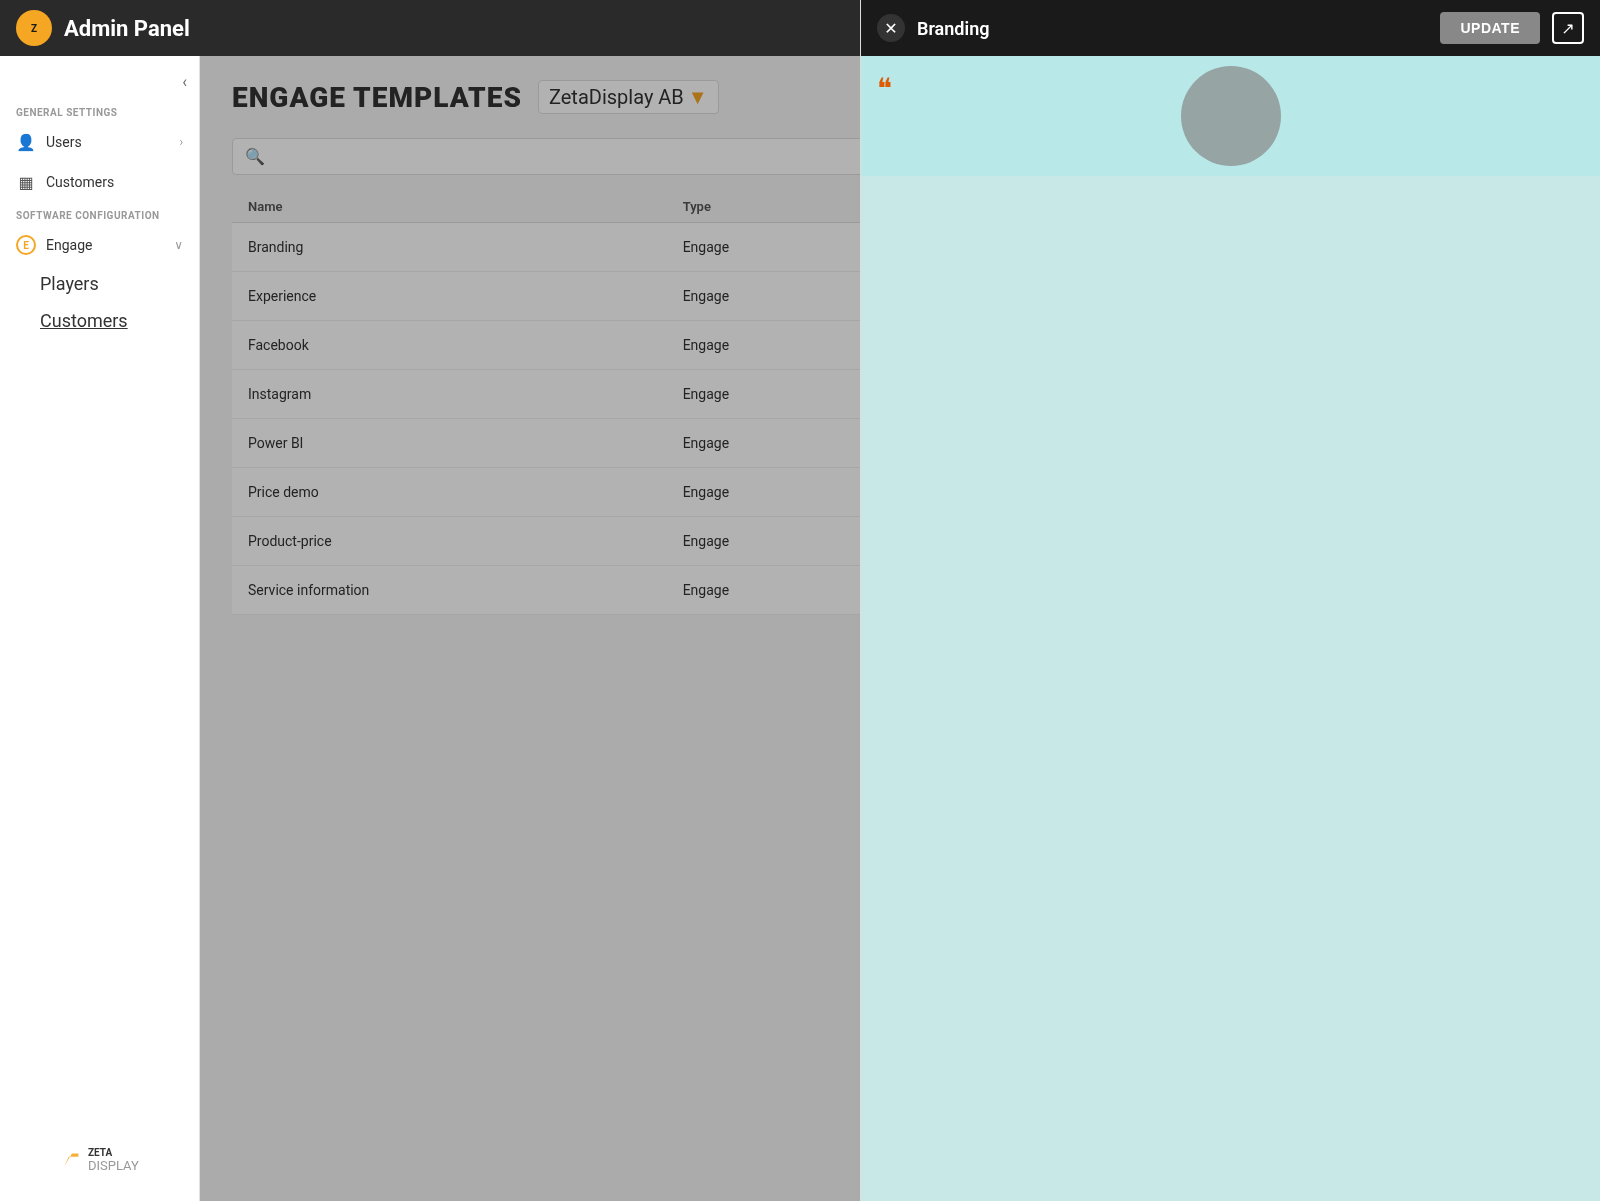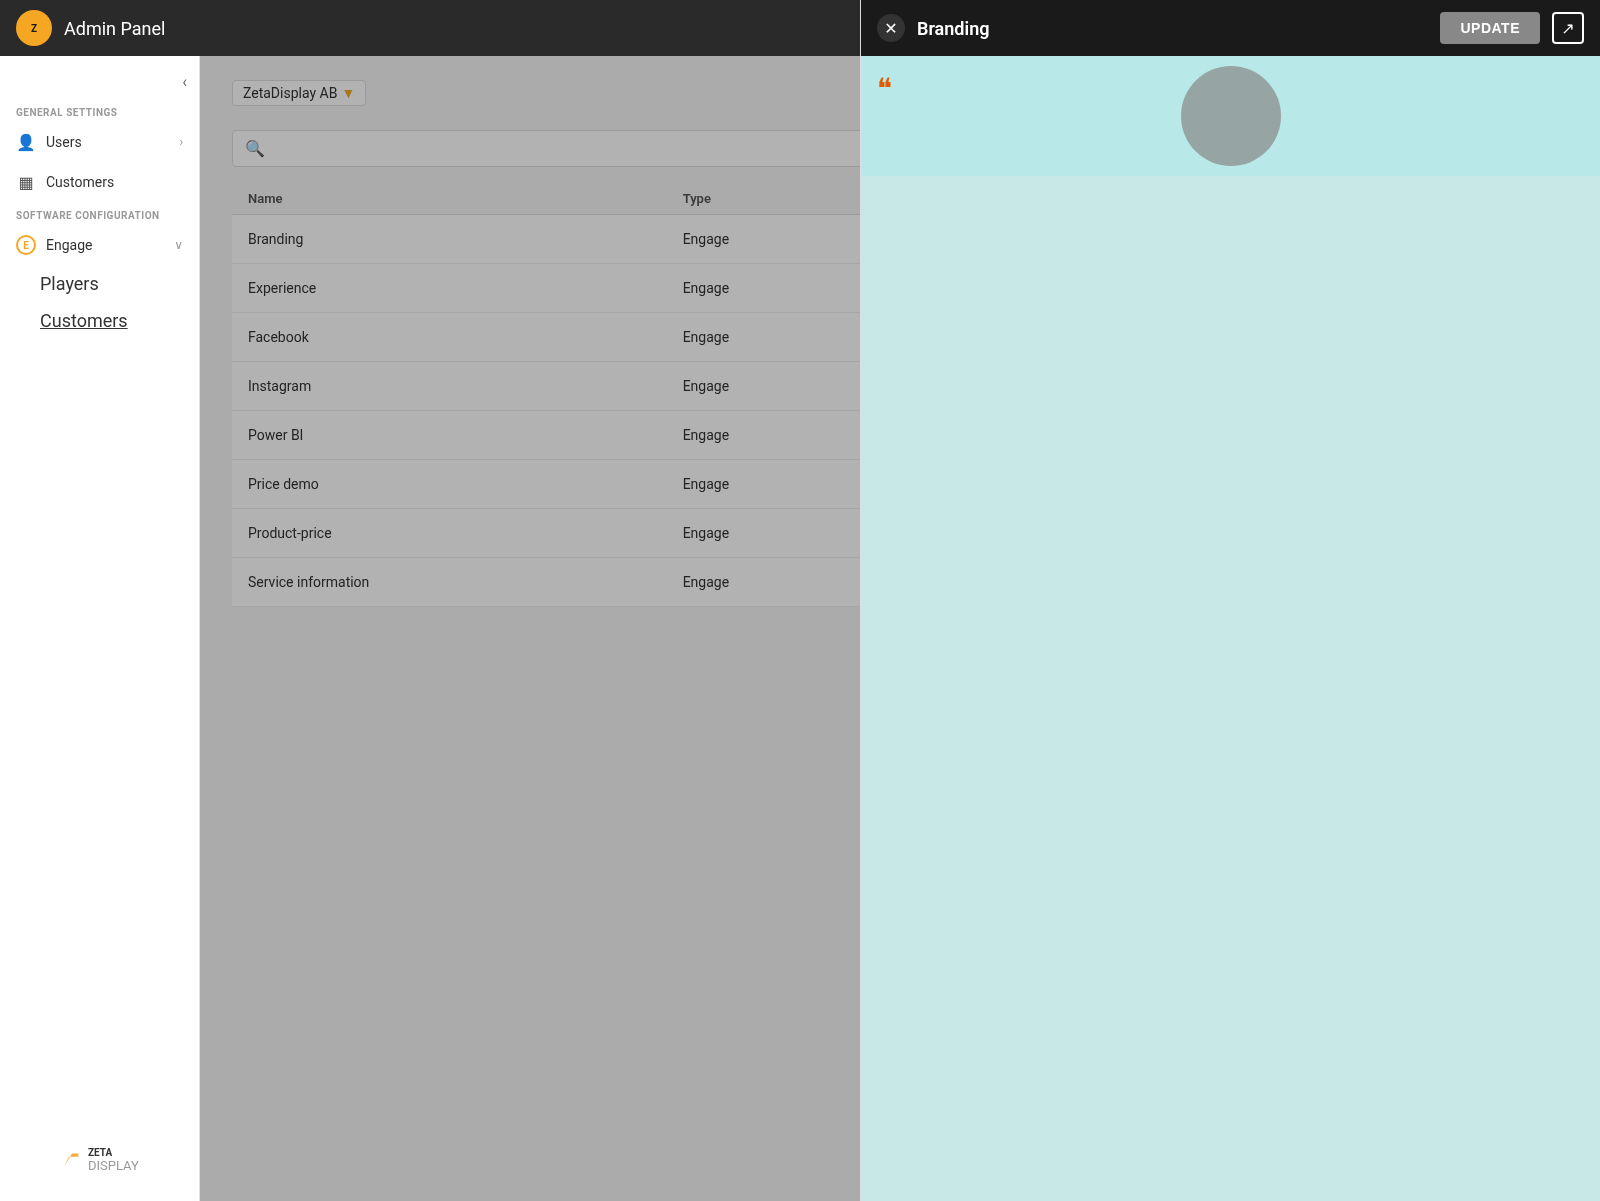--- a/index.html
+++ b/index.html
@@ -7,21 +7,21 @@
 
     
     .top-header {
       display: flex; align-items: center; height: 56px;
       background: #2a2a2a; color: #fff; padding: 0 16px; gap: 12px;
     }
     .logo-icon {
       width: 36px; height: 36px; background: #f5a623; border-radius: 50%;
       display: flex; align-items: center; justify-content: center; font-weight: bold; font-size: 14px; color: #000;
     }
-    .header-title { font-size: 18px; font-weight: 400; }
+    .header-title { font-size: 22px; font-weight: 700; }
 
     
     .layout { display: flex; height: calc(1201px - 56px); }
 
     
     .sidebar {
       width: 200px; background: #fff; border-right: 1px solid #e0e0e0;
       display: flex; flex-direction: column; padding: 12px 0;
     }
     .sidebar-collapse-btn {
@@ -43,21 +43,21 @@
     .zeta-logo { display: flex; align-items: center; gap: 8px; }
     .zeta-logo-icon { width: 32px; height: 20px; }
 
     
     .main-content { flex: 1; background: #f5f5f5; overflow: hidden; position: relative; }
     .main-inner { padding: 24px 32px; }
     .page-header { display: flex; align-items: center; gap: 16px; margin-bottom: 24px; }
     .page-title { font-size: 28px; font-weight: 900; color: #333; letter-spacing: 1px; text-transform: uppercase; }
     .workspace-select {
       display: flex; align-items: center; gap: 4px; background: #fff; border: 1px solid #ddd;
-      border-radius: 4px; padding: 4px 10px; cursor: pointer; font-size: 14px; color: #333;
+      border-radius: 4px; padding: 4px 10px; cursor: pointer; font-size: 20px; color: #333;
     }
     .workspace-select .chevron { color: #f5a623; }
 
     .search-bar {
       display: flex; align-items: center; background: #fff; border: 1px solid #ddd;
       border-radius: 4px; padding: 8px 12px; margin-bottom: 16px; gap: 8px;
     }
     .search-bar input { border: none; outline: none; font-size: 14px; flex: 1; background: transparent; }
 
     .table-header {
@@ -200,20 +200,21 @@
           <div style="font-size:10px;font-weight:700;color:#333;">ZETA</div>
           <div style="font-size:13px;color:#999;">DISPLAY</div>
         </div>
       </div>
     </div>
   </div>
 
   <div class="main-content">
     <div class="main-inner">
       <div class="page-header">
+        <h1 class="page-title">ENGAGE TEMPLATES</h1>
         <div class="workspace-select">
           <span>ZetaDisplay AB</span>
           <span class="chevron">▼</span>
         </div>
       </div>
       <div class="search-bar">
         <span style="color:#999;">🔍</span>
         <input type="text" placeholder="" style="">
       </div>
       <div class="table-header">

